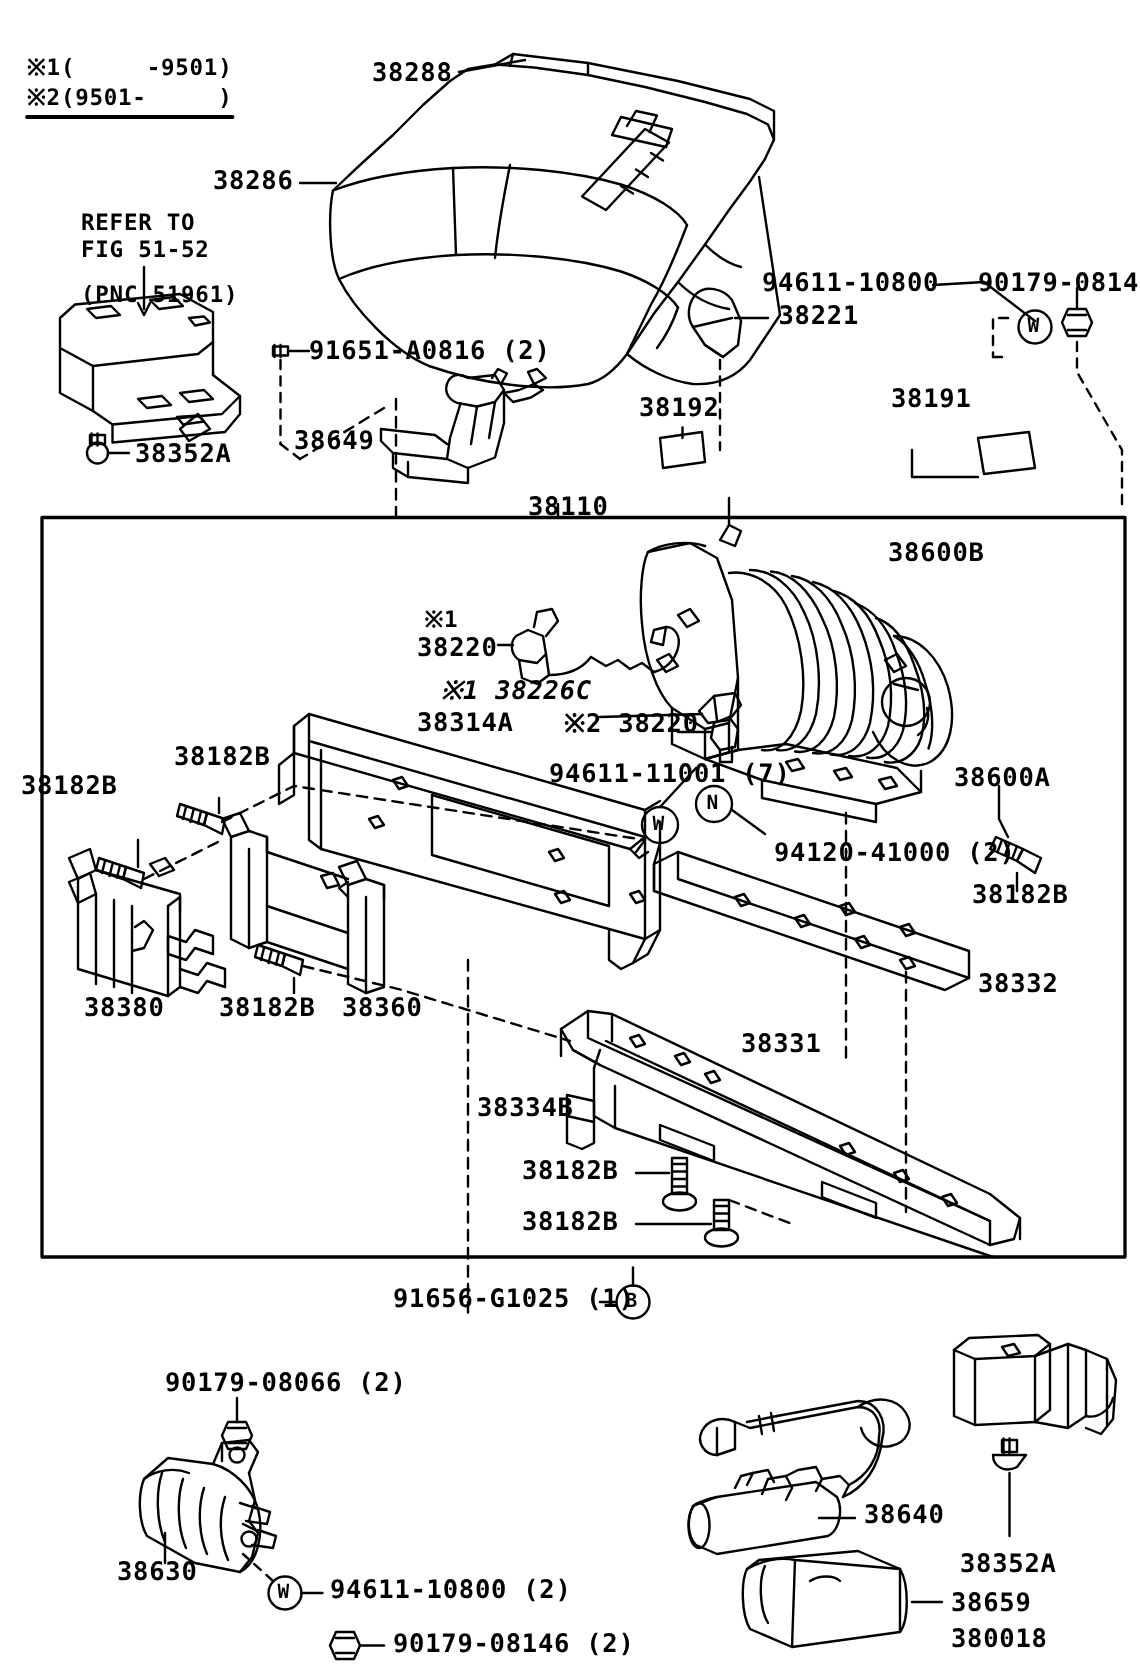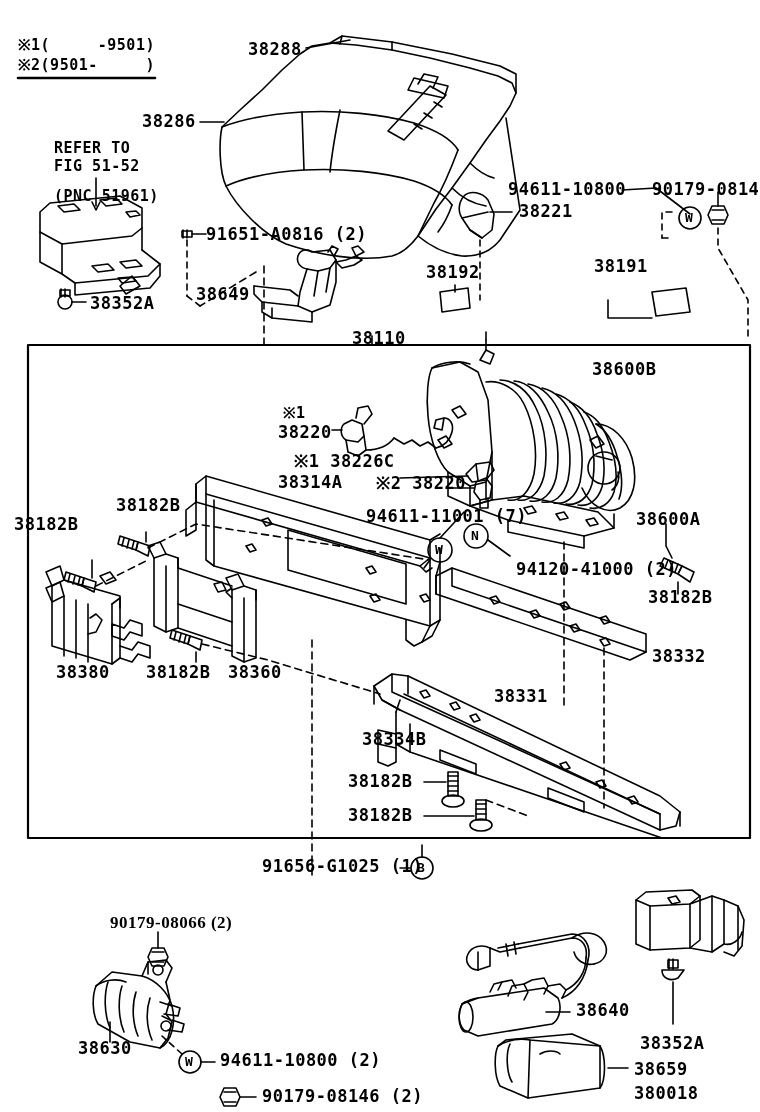--- a/index.html
+++ b/index.html
@@ -477,45 +477,45 @@
   <div class="lbl n" style="left:196px;top:249px;margin-top:37px;">38649</div>
   <div class="lbl n" style="left:426px;top:264px;">38192</div>
   <div class="lbl n" style="left:352px;top:304px;margin-top:26px;">38110</div>
   <div class="lbl n" style="left:508px;top:181px;">94611-10800</div>
   <div class="lbl n" style="left:652px;top:181px;">90179-08146</div>
   <div class="lbl n" style="left:519px;top:203px;">38221</div>
   <div class="lbl n" style="left:594px;top:258px;">38191</div>
 
   <div class="lbl n-sm" style="left:283px;top:406px;">※1</div>
   <div class="lbl n" style="left:278px;top:424px;">38220</div>
-  <div class="lbl n" style="left:294px;top:453px;">※1 38226C</div>
+  <div class="lbl n" style="left:294px;top:453px;font-style:italic;">※1 38226C</div>
   <div class="lbl n" style="left:278px;top:474px;">38314A</div>
   <div class="lbl n" style="left:376px;top:475px;">※2 38220</div>
   <div class="lbl n" style="left:366px;top:508px;">94611-11001 (7)</div>
   <div class="lbl n" style="left:516px;top:561px;">94120-41000 (2)</div>
 
   <div class="lbl n" style="left:592px;top:361px;">38600B</div>
   <div class="lbl n" style="left:636px;top:511px;">38600A</div>
   <div class="lbl n" style="left:648px;top:589px;">38182B</div>
 
   <div class="lbl n" style="left:116px;top:497px;">38182B</div>
   <div class="lbl n" style="left:14px;top:516px;">38182B</div>
   <div class="lbl n" style="left:146px;top:664px;">38182B</div>
   <div class="lbl n" style="left:56px;top:664px;">38380</div>
   <div class="lbl n" style="left:228px;top:664px;">38360</div>
 
   <div class="lbl n" style="left:652px;top:648px;">38332</div>
   <div class="lbl n" style="left:494px;top:688px;">38331</div>
-  <div class="lbl n" style="left:318px;top:731px;margin-left:44px;">38334B</div>
+  <div class="lbl n" style="left:318px;top:731px;">38334B</div>
   <div class="lbl n" style="left:348px;top:773px;">38182B</div>
   <div class="lbl n" style="left:348px;top:807px;">38182B</div>
 
   <div class="lbl n" style="left:262px;top:858px;">91656-G1025 (1)</div>
 
-  <div class="lbl n" style="left:110px;top:914px;font-family:Liberation Serif, serif;">90179-08066 (2)</div>
+  <div class="lbl n" style="left:110px;top:914px;">90179-08066 (2)</div>
   <div class="lbl n" style="left:78px;top:1040px;">38630</div>
   <div class="lbl n" style="left:220px;top:1052px;">94611-10800 (2)</div>
   <div class="lbl n" style="left:262px;top:1088px;">90179-08146 (2)</div>
 
   <div class="lbl n" style="left:576px;top:1002px;">38640</div>
   <div class="lbl n" style="left:640px;top:1035px;">38352A</div>
   <div class="lbl n" style="left:634px;top:1061px;">38659</div>
   <div class="lbl n" style="left:634px;top:1085px;">380018</div>
 
   <div class="lbl" style="left:685px;top:211px;font-size:13px;">W</div>

